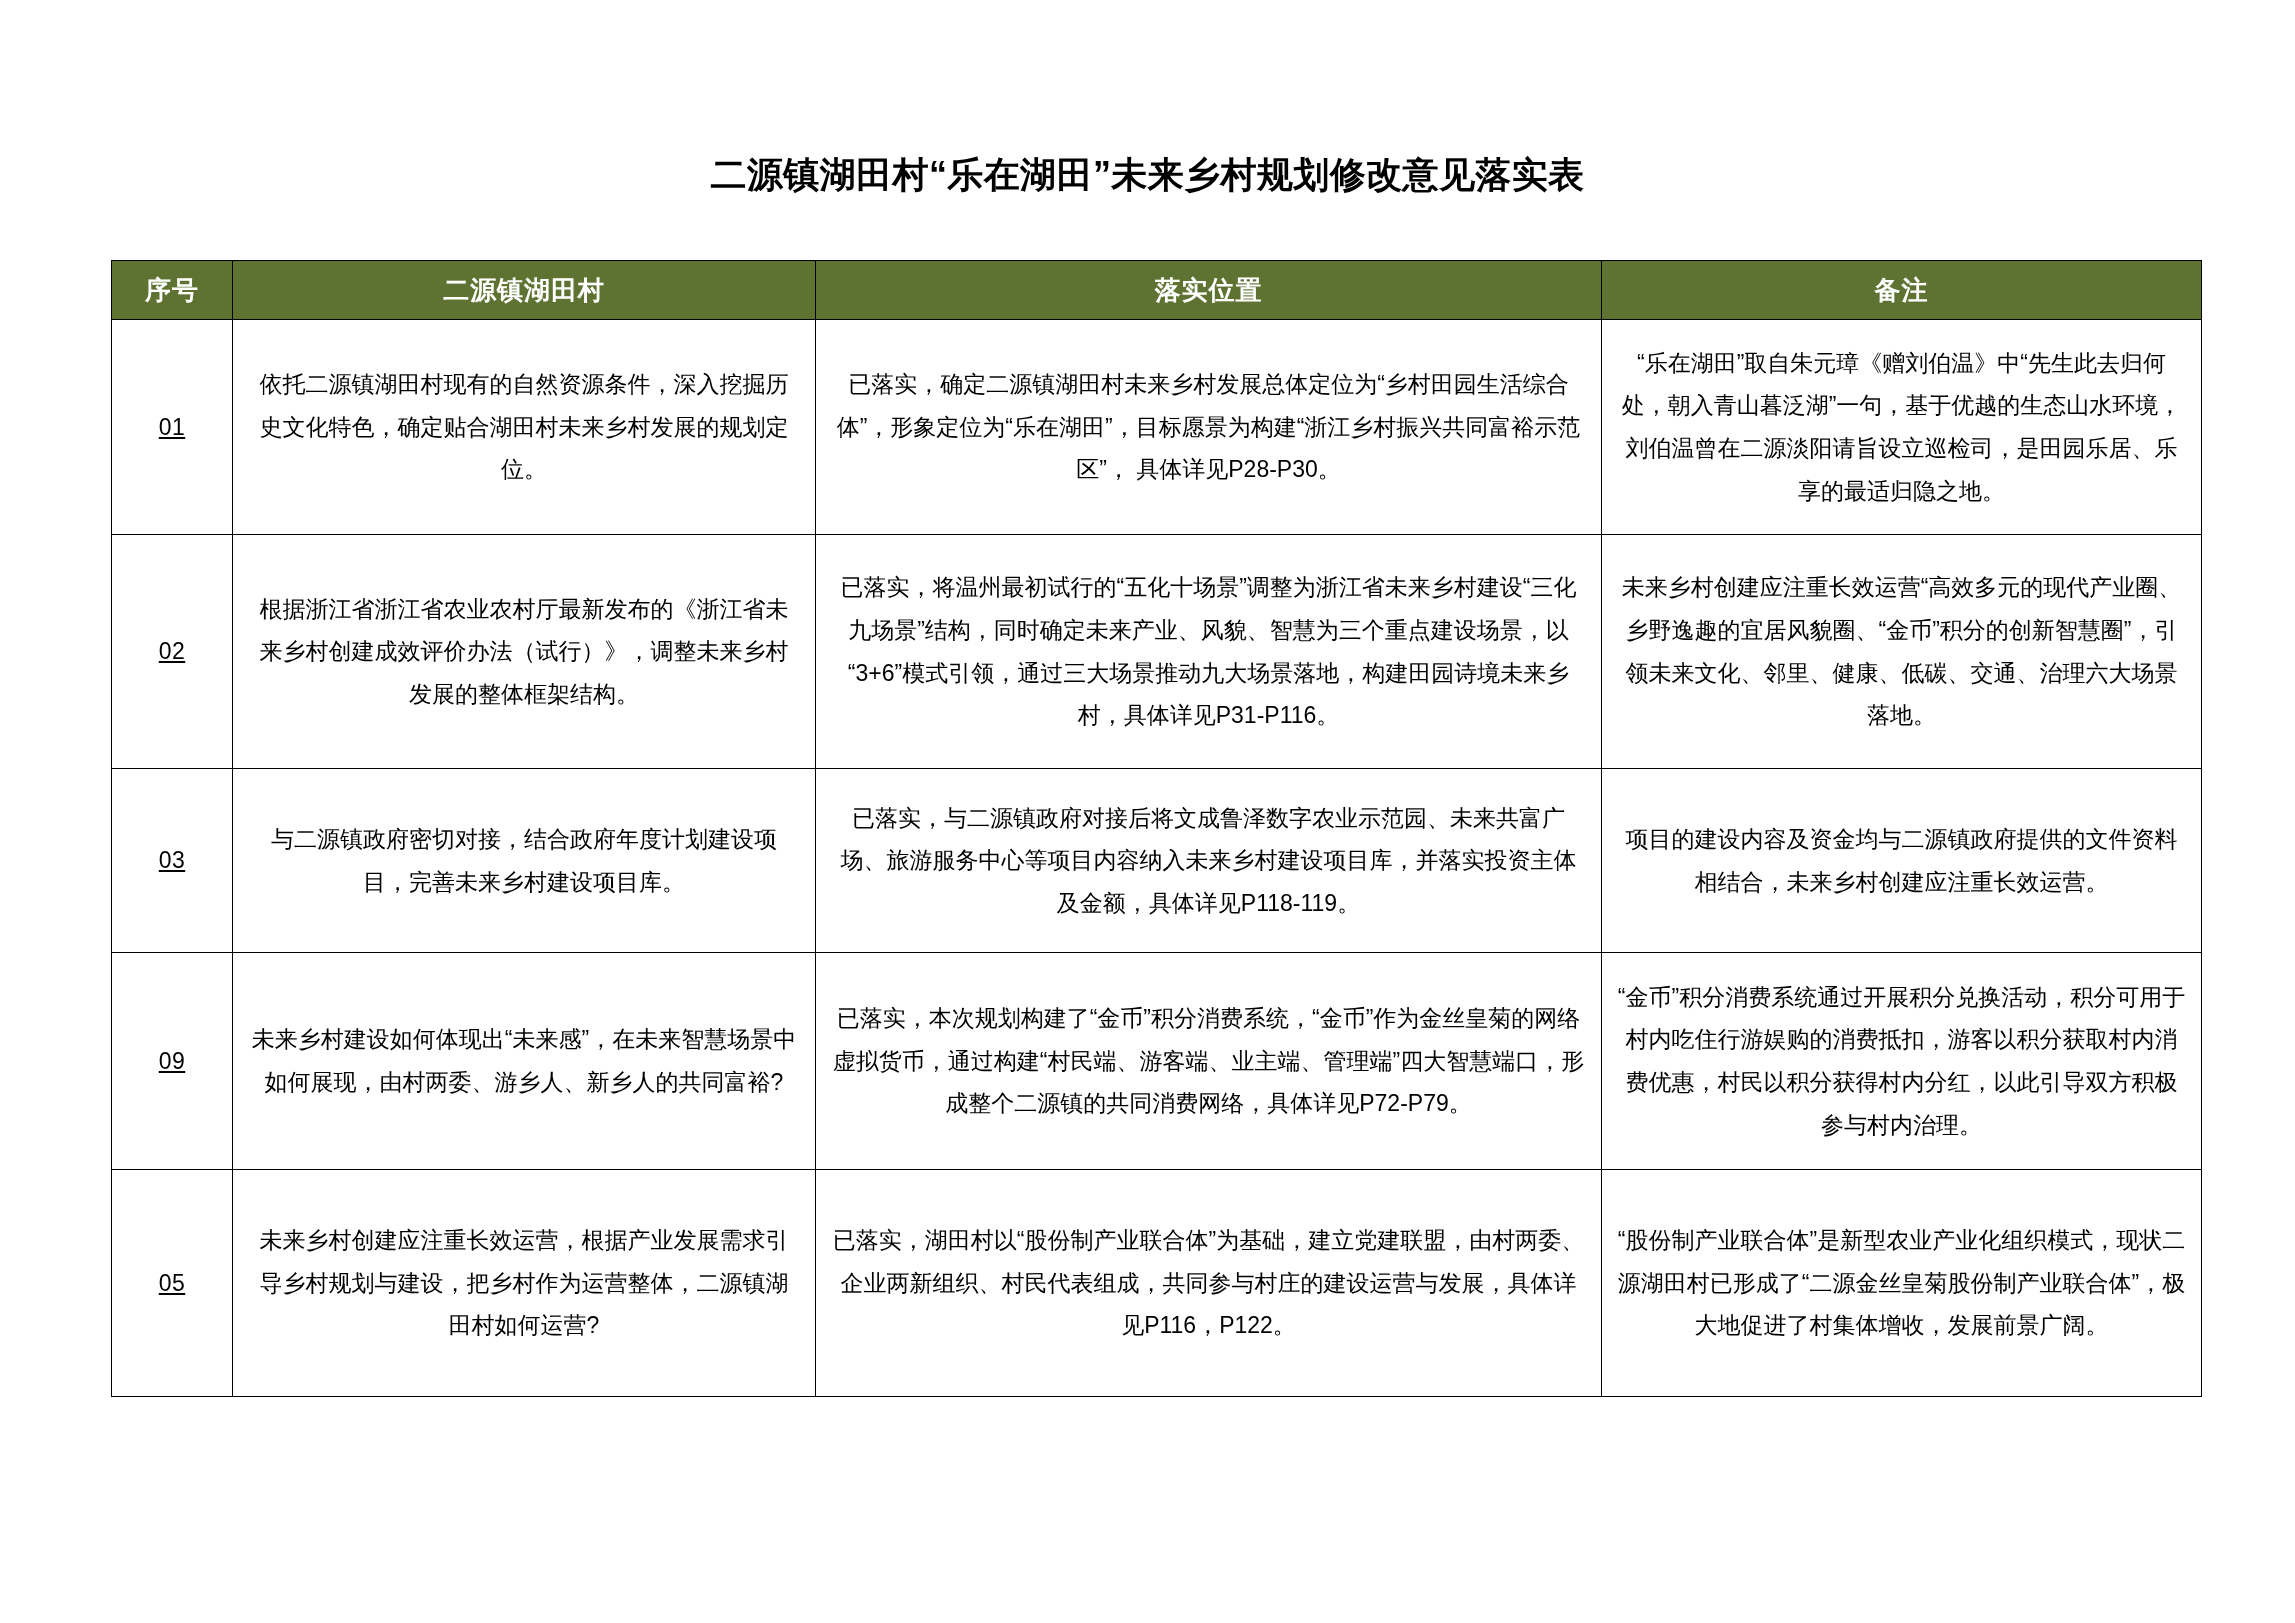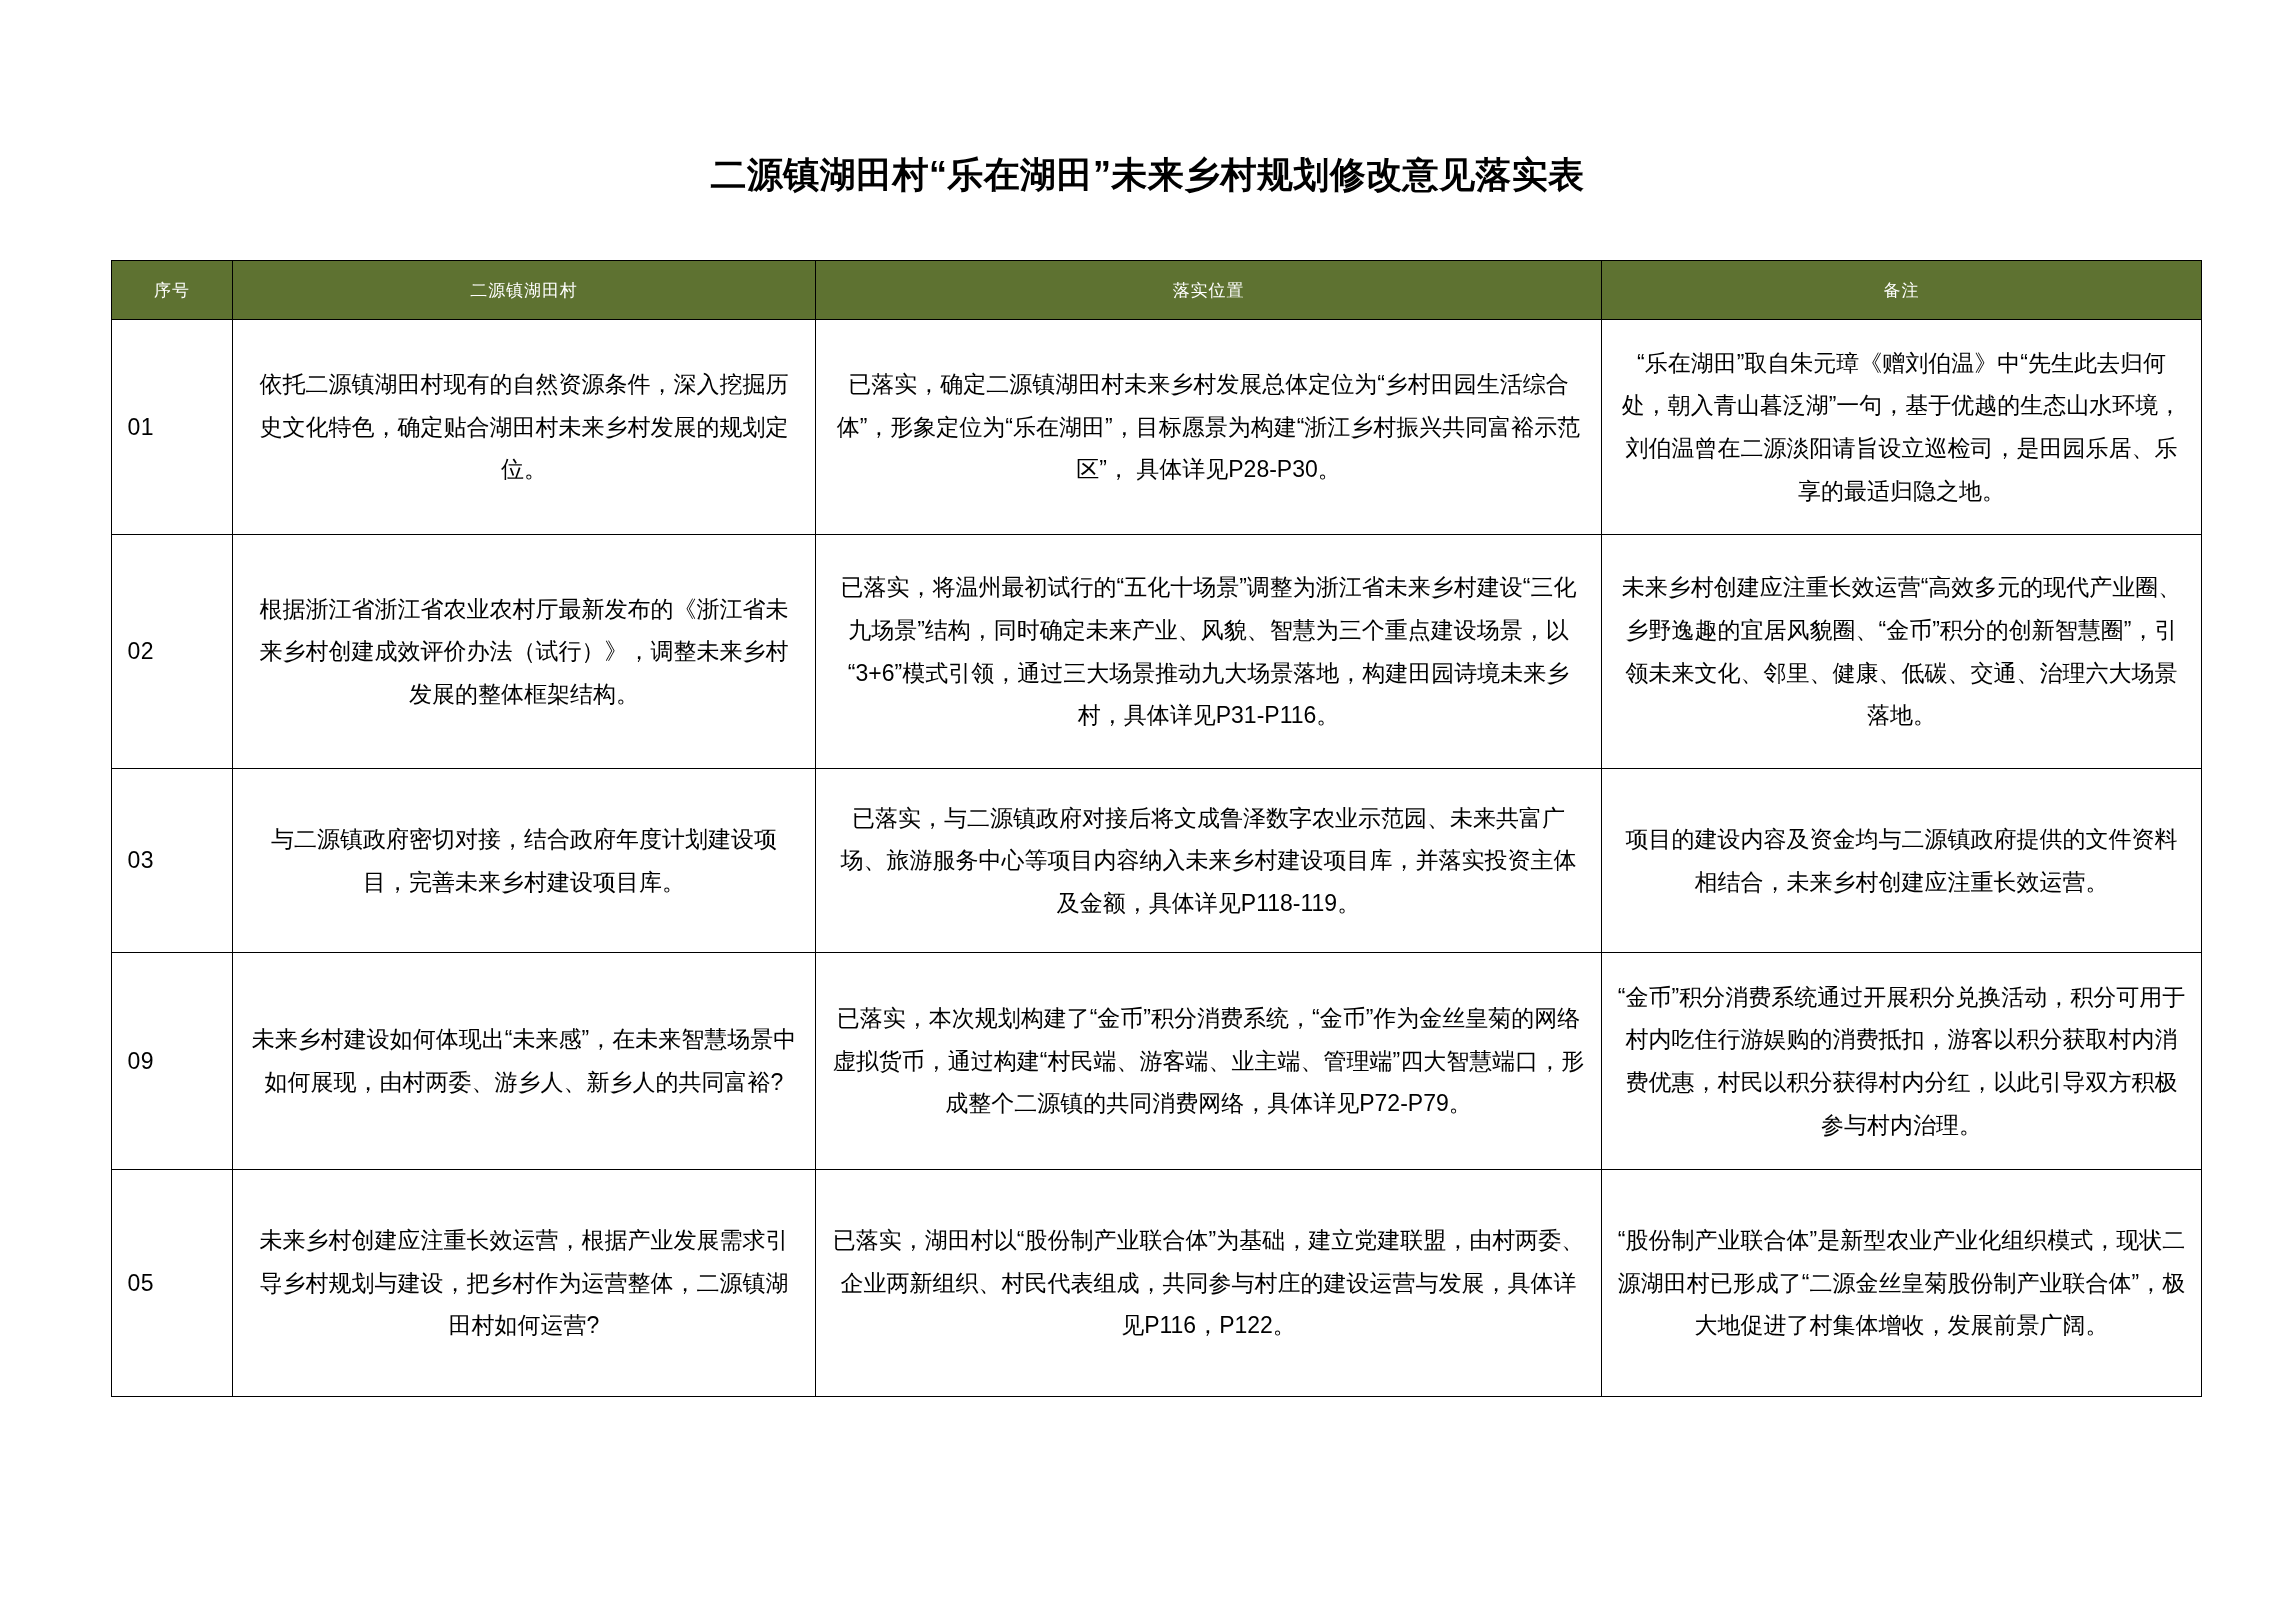--- a/index.html
+++ b/index.html
@@ -58,40 +58,41 @@
   table.main-table th,
   table.main-table td {
     border: 1.7px solid #000000;
     vertical-align: middle;
     box-sizing: border-box;
   }
 
   table.main-table thead th {
     background: #5E7231;
     color: #ffffff;
-    font-size: 17px;
-    font-weight: normal;
+    font-size: 26px;
+    font-weight: bold;
     text-align: center;
     height: 59px;
     padding: 5px 7px;
     letter-spacing: 0.9px;
   }
 
   table.main-table tbody td {
     background: #ffffff;
     font-size: 23px;
     line-height: 1.85;
     color: #000000;
     padding: 19px 15.6px;
   }
 
   td.cell-no {
-    text-align: left;
+    text-align: center;
     font-size: 23.4px;
     letter-spacing: 0.4px;
+    text-decoration: underline;
   }
 
   td.cell-text {
     text-align: center;
     text-align-last: center;
   }
 
   
   tr.r1 td { height: 215px; }
   tr.r2 td { height: 234px; }

